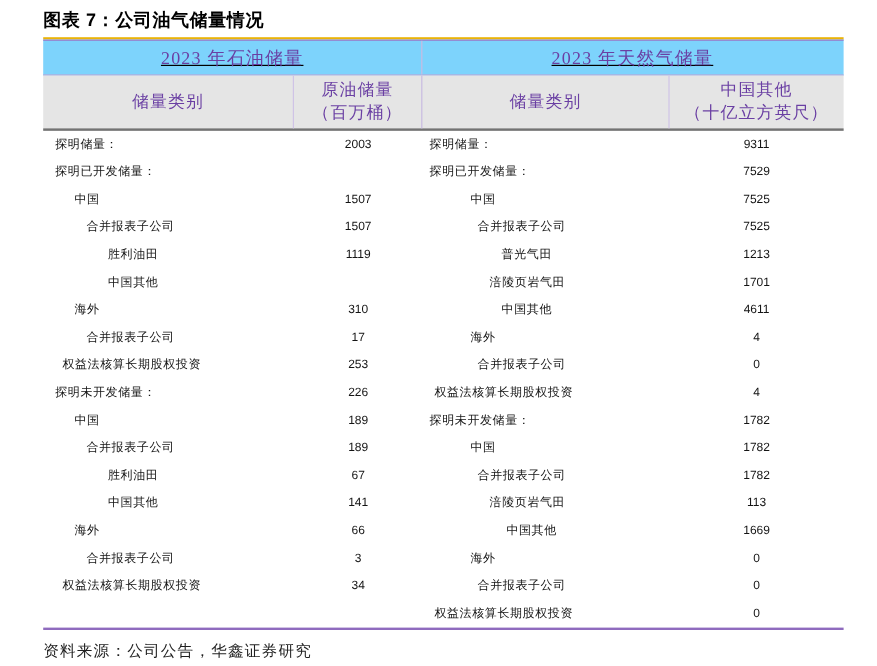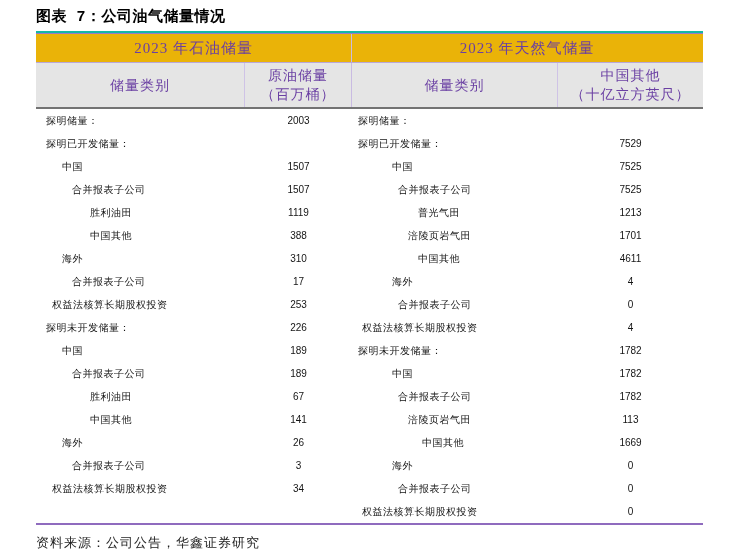--- a/index.html
+++ b/index.html
@@ -8,37 +8,38 @@
     font-family:"Liberation Sans","DejaVu Sans",sans-serif;
     -webkit-font-smoothing:antialiased;
   }
   .page{
     box-sizing:border-box;
     width:731px;height:555px;
     padding:8px 28px 0 36px;
   }
   
   .fig-title{
-    font-family:Liberation Mono, monospace;
+    font-family:Liberation Sans, sans-serif;
     font-weight:bold;
     font-size:15px;
     line-height:20px;
     color:#000000;
     letter-spacing:0.5px;
     padding-bottom:3px;
-    border-bottom:2px solid #14b8a6;
+    border-bottom:2px solid #eab308;
   }
   
   .table-wrap{width:667px;}
   .band1{
     display:flex;
     height:28px;
-    background:#eab308;
+    background:#7dd3fc;
     border-top:1px solid #9b7ac8;
     border-bottom:1px solid #b9a7d8;
+    text-decoration:underline;
   }
   .band1-cell{
     box-sizing:border-box;
     display:flex;align-items:center;justify-content:center;
     font-family:"Liberation Serif","DejaVu Serif",serif;
     font-size:15px;
     color:#6a3fa3;
     letter-spacing:1px;
   }
   .band1-cell.oil{width:316px;border-right:1px solid #c9bbe2;}
@@ -145,21 +146,20 @@
           <div class="drow">
             <span class="dlabel" style="padding-left: 36px;">合并报表子公司</span>
             <span class="dval">1507</span>
           </div>
           <div class="drow">
             <span class="dlabel" style="padding-left: 54px;">胜利油田</span>
             <span class="dval">1119</span>
           </div>
           <div class="drow">
             <span class="dlabel" style="padding-left: 54px;">中国其他</span>
-            <span class="dval">388</span>
           </div>
           <div class="drow">
             <span class="dlabel" style="padding-left: 26px;">海外</span>
             <span class="dval">310</span>
           </div>
           <div class="drow">
             <span class="dlabel" style="padding-left: 36px;">合并报表子公司</span>
             <span class="dval">17</span>
           </div>
           <div class="drow">
@@ -181,34 +181,35 @@
           <div class="drow">
             <span class="dlabel" style="padding-left: 54px;">胜利油田</span>
             <span class="dval">67</span>
           </div>
           <div class="drow">
             <span class="dlabel" style="padding-left: 54px;">中国其他</span>
             <span class="dval">141</span>
           </div>
           <div class="drow">
             <span class="dlabel" style="padding-left: 26px;">海外</span>
-            <span class="dval">26</span>
+            <span class="dval">66</span>
           </div>
           <div class="drow">
             <span class="dlabel" style="padding-left: 36px;">合并报表子公司</span>
             <span class="dval">3</span>
           </div>
           <div class="drow">
             <span class="dlabel" style="padding-left: 16px;">权益法核算长期股权投资</span>
             <span class="dval">34</span>
           </div>
         </div>
       <div class="dtable gas" id="gas-rows">
           <div class="drow">
             <span class="dlabel" style="padding-left: 6px;">探明储量：</span>
+            <span class="dval">9311</span>
           </div>
           <div class="drow">
             <span class="dlabel" style="padding-left: 6px;">探明已开发储量：</span>
             <span class="dval">7529</span>
           </div>
           <div class="drow">
             <span class="dlabel" style="padding-left: 40px;">中国</span>
             <span class="dval">7525</span>
           </div>
           <div class="drow">

